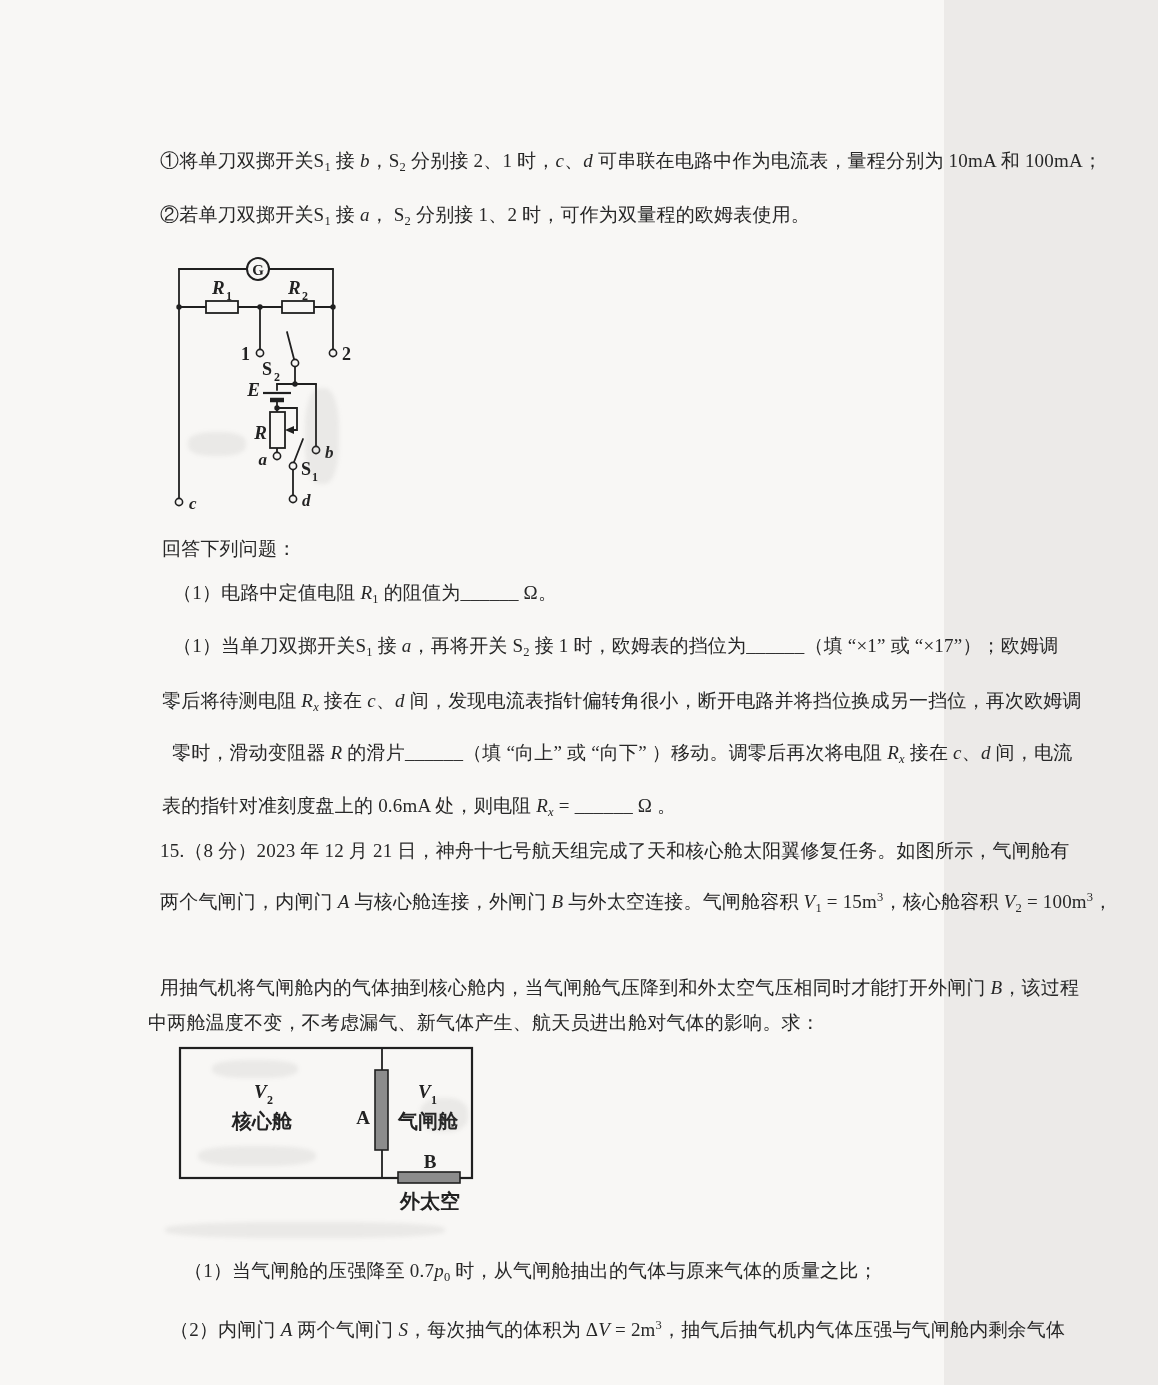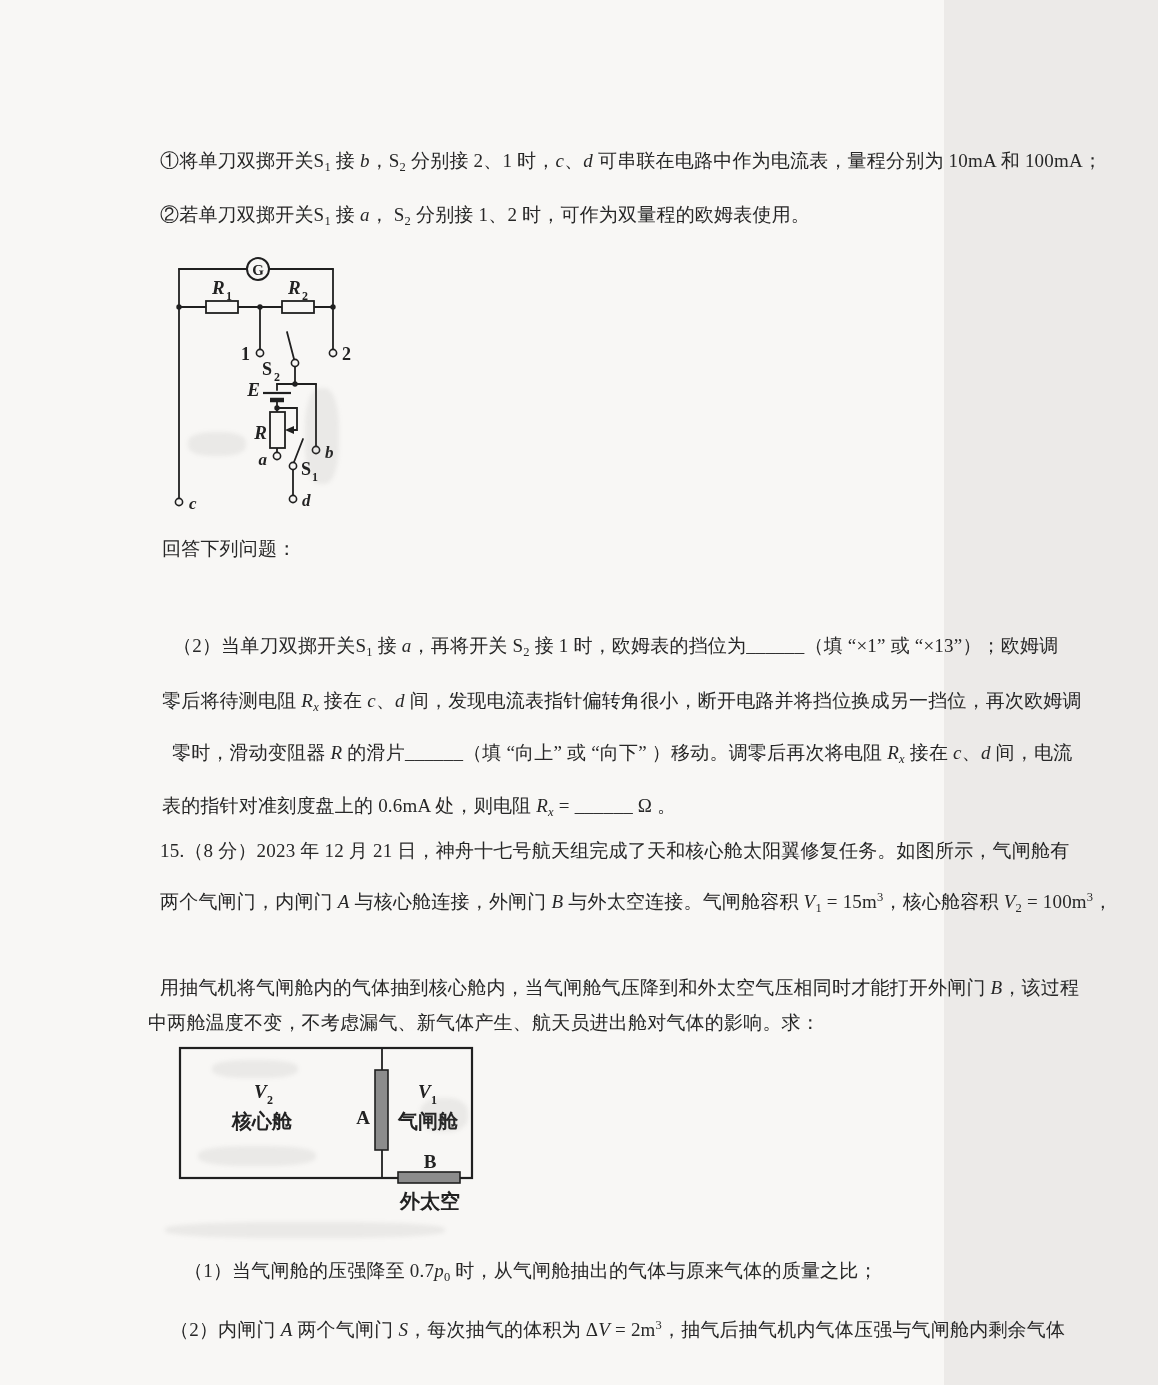--- a/index.html
+++ b/index.html
@@ -100,21 +100,22 @@
     <text x="124" y="135" class="sv-varsub">2</text>
     <text x="117" y="219" text-anchor="end" class="sv-letter">a</text>
     <text x="175" y="212" class="sv-letter">b</text>
     <text x="151" y="229" class="sv-up">S</text>
     <text x="162" y="235" class="sv-varsub">1</text>
     <text x="39" y="263" class="sv-letter">c</text>
     <text x="152" y="260" class="sv-letter">d</text>
   </svg>
 
   <div class="line" style="top:536px;left:162px"><span>回答下列问题：</span></div>
-  <div class="line" style="top:633px;left:173px"><span>（2）当单刀双掷开关S</span><span class="seg-sub">1</span><span> 接 </span><span class="seg-i">a</span><span>，再将开关 S</span><span class="seg-sub">2</span><span> 接 1 时，欧姆表的挡位为______（填 “×1” 或 “×13”）；欧姆调</span></div>
+  <div class="line" style="top:580px;left:173px"><span>（1）电路中定值电阻 </span><span class="seg-i">R</span><span class="seg-sub">1</span><span> 的阻值为______ Ω。</span></div>
+  <div class="line" style="top:633px;left:173px"><span>（1）当单刀双掷开关S</span><span class="seg-sub">1</span><span> 接 </span><span class="seg-i">a</span><span>，再将开关 S</span><span class="seg-sub">2</span><span> 接 1 时，欧姆表的挡位为______（填 “×1” 或 “×17”）；欧姆调</span></div>
   <div class="line" style="top:688px;left:162px"><span>零后将待测电阻 </span><span class="seg-i">R</span><span class="seg-isub">x</span><span> 接在 </span><span class="seg-i">c</span><span>、</span><span class="seg-i">d</span><span> 间，发现电流表指针偏转角很小，断开电路并将挡位换成另一挡位，再次欧姆调</span></div>
   <div class="line" style="top:740px;left:172px"><span>零时，滑动变阻器 </span><span class="seg-i">R</span><span> 的滑片______（填 “向上” 或 “向下” ）移动。调零后再次将电阻 </span><span class="seg-i">R</span><span class="seg-isub">x</span><span> 接在 </span><span class="seg-i">c</span><span>、</span><span class="seg-i">d</span><span> 间，电流</span></div>
   <div class="line" style="top:793px;left:162px"><span>表的指针对准刻度盘上的 0.6mA 处，则电阻 </span><span class="seg-i">R</span><span class="seg-isub">x</span><span> = ______ Ω 。</span></div>
 
   <div class="line" style="top:838px;left:160px"><span>15.（8 分）2023 年 12 月 21 日，神舟十七号航天组完成了天和核心舱太阳翼修复任务。如图所示，气闸舱有</span></div>
   <div class="line" style="top:884px;left:160px"><span>两个气闸门，内闸门 </span><span class="seg-i">A</span><span> 与核心舱连接，外闸门 </span><span class="seg-i">B</span><span> 与外太空连接。气闸舱容积 </span><span class="seg-i">V</span><span class="seg-sub">1</span><span> = 15m</span><span class="seg-sup">3</span><span>，核心舱容积 </span><span class="seg-i">V</span><span class="seg-sub">2</span><span> = 100m</span><span class="seg-sup">3</span><span>，</span></div>
   <div class="line" style="top:975px;left:160px"><span>用抽气机将气闸舱内的气体抽到核心舱内，当气闸舱气压降到和外太空气压相同时才能打开外闸门 </span><span class="seg-i">B</span><span>，该过程</span></div>
   <div class="line" style="top:1010px;left:148px"><span>中两舱温度不变，不考虑漏气、新气体产生、航天员进出舱对气体的影响。求：</span></div>
 
   <svg class="fig" style="left:170px;top:1040px" width="330" height="180" viewBox="0 0 330 180">

